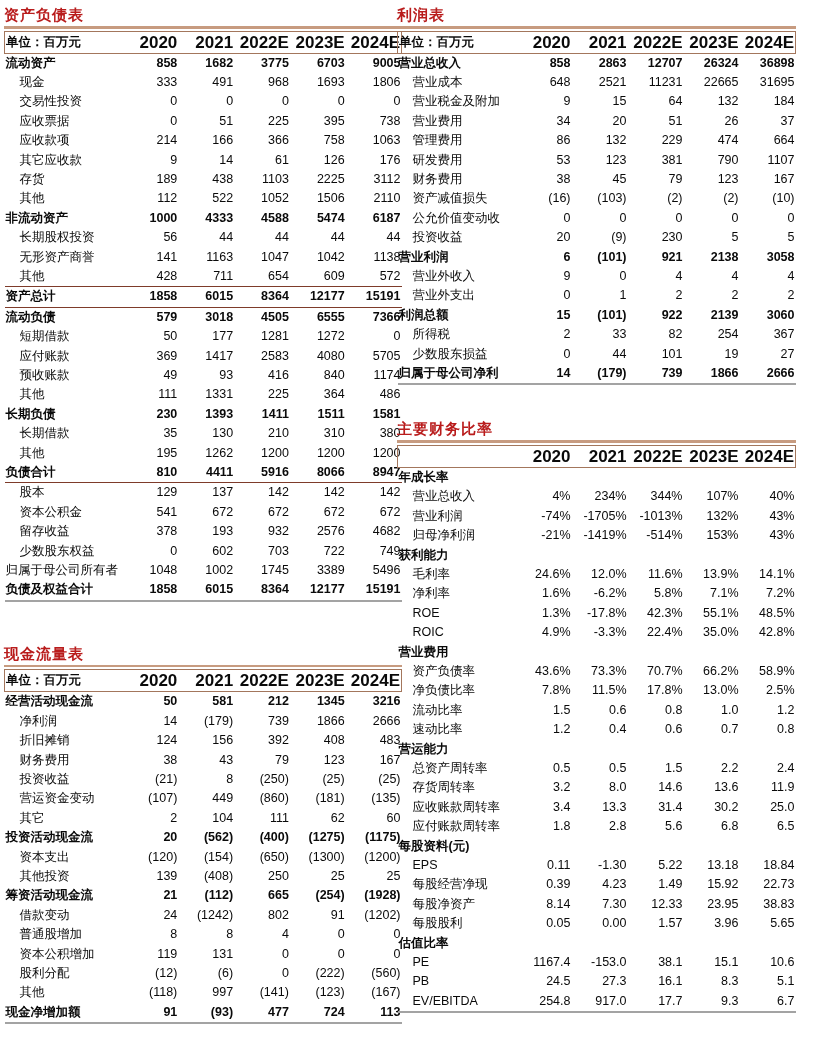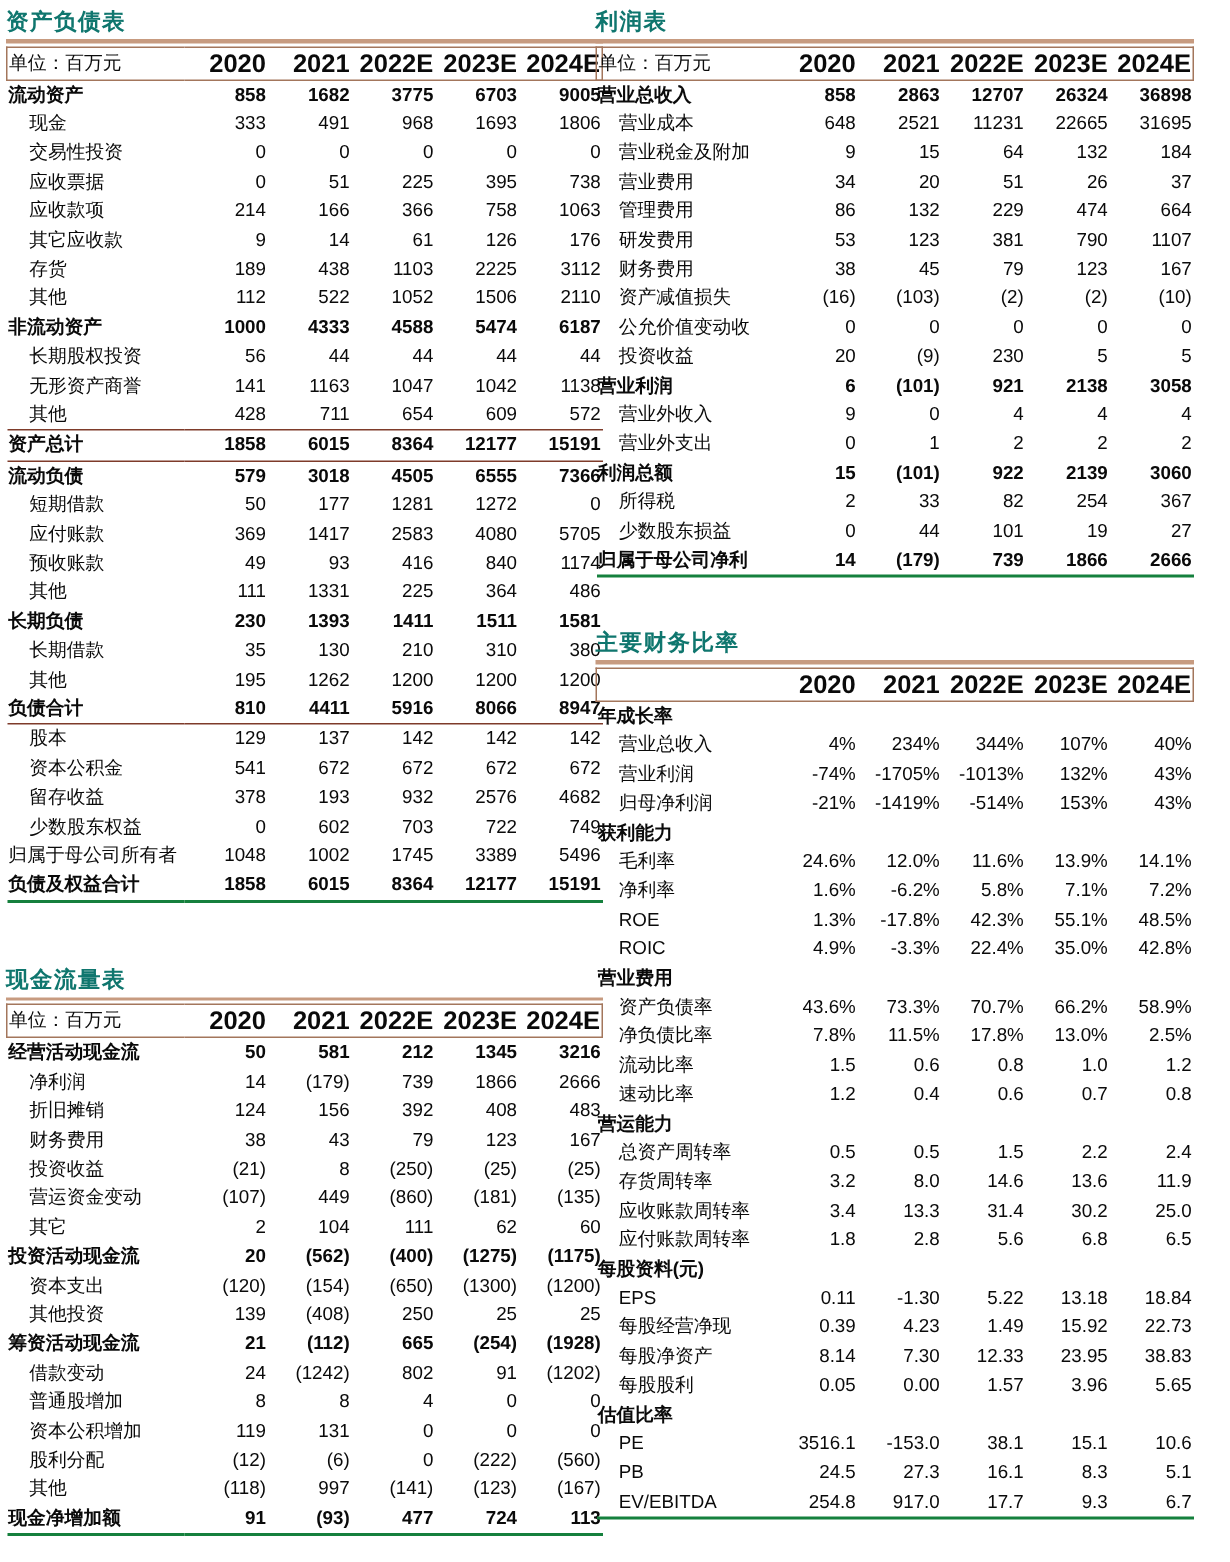--- a/index.html
+++ b/index.html
@@ -5,43 +5,43 @@
   html,body{margin:0;padding:0;}
   body{
     width:820px;height:1041px;background:#ffffff;
     font-family:"Liberation Sans","DejaVu Sans",sans-serif;
     color:#0a0a0a;position:relative;overflow:hidden;
   }
   .col{position:absolute;top:5px;}
   .col-left{left:4px;width:398px;}
   .col-right{left:397px;width:399px;}
   .tbl-title{
-    font-size:15px;font-weight:bold;color:#0f766e;
+    font-size:15px;font-weight:bold;color:#b91c1c;
     letter-spacing:1px;height:20px;line-height:20px;
   }
   .rule{height:2.5px;background:#C79B80;margin:1px 0 2px 0;}
   table{border-collapse:collapse;width:100%;table-layout:fixed;}
   td{
     height:19.4px;line-height:19.4px;font-size:12.5px;
     padding:0;white-space:nowrap;vertical-align:middle;
   }
   td.label{text-align:left;padding-left:1px;}
   td.label.indent{padding-left:15px;}
   td.val{text-align:right;padding-right:1px;}
   tr.headrow td{
     border-top:1.5px solid #A3765C;border-bottom:1.5px solid #A3765C;
     font-weight:bold;font-size:17px;height:21px;line-height:21px;
   }
-  tr.headrow td:first-child{border-left:1.5px solid #A3765C;font-weight:normal;font-size:12.5px;}
+  tr.headrow td:first-child{border-left:1.5px solid #A3765C;font-weight:bold;font-size:12.5px;}
   tr.headrow td:last-child{border-right:1.5px solid #A3765C;}
   col.c-label{width:118px;}
   tr.bold td{font-weight:bold;}
   tr.lt td{border-top:1px solid #7E3B2A;}
   tr.lb td{border-bottom:1px solid #7E3B2A;}
-  tr.end td{border-bottom:2px solid #15803d;}
+  tr.end td{border-bottom:2px solid #a3a3a3;}
   .mt-cf{margin-top:42px;}
   .mt-ratio{margin-top:34px;}
 </style>
 </head>
 <body>
 
 <div class="col col-left">
   <div>
     <div class="tbl-title">资产负债表</div>
     <div class="rule"></div>
@@ -840,21 +840,21 @@
           <tr class="bold">
             <td class="label">估值比率</td>
             <td class="val"></td>
             <td class="val"></td>
             <td class="val"></td>
             <td class="val"></td>
             <td class="val"></td>
           </tr>
           <tr>
             <td class="label indent">PE</td>
-            <td class="val">3516.1</td>
+            <td class="val">1167.4</td>
             <td class="val">-153.0</td>
             <td class="val">38.1</td>
             <td class="val">15.1</td>
             <td class="val">10.6</td>
           </tr>
           <tr>
             <td class="label indent">PB</td>
             <td class="val">24.5</td>
             <td class="val">27.3</td>
             <td class="val">16.1</td>

